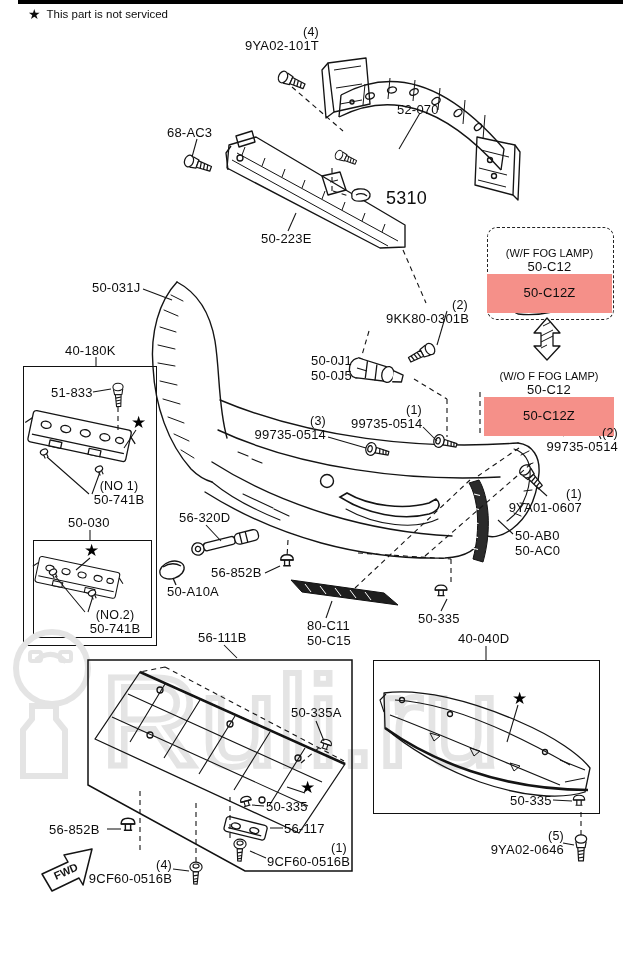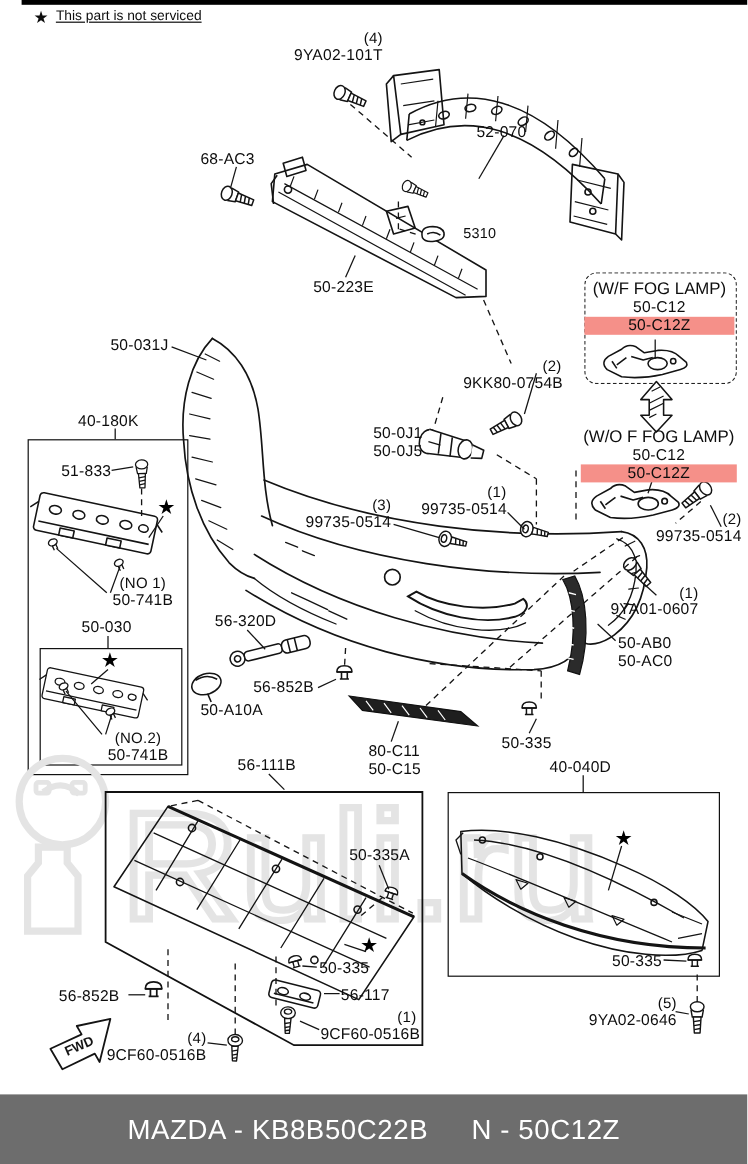--- a/index.html
+++ b/index.html
@@ -5,25 +5,25 @@
   html,body{margin:0;padding:0;background:#fff;}
   .page{position:relative;width:623px;height:970px;background:#fff;overflow:hidden;
         font-family:"Liberation Sans",sans-serif;color:#0d0d0d;}
   .topbar{position:absolute;left:18px;top:0;width:605px;height:4px;background:#000;z-index:3;}
   svg.art{position:absolute;left:0;top:0;z-index:2;pointer-events:none;}
   .lb{position:absolute;z-index:4;font-size:13px;line-height:1.14;white-space:nowrap;letter-spacing:.2px;}
   .lb span{display:block;}
   .ra{text-align:right;}
   .ca{text-align:center;}
   .q{font-size:12.5px;}
-  .cond{font-size:14px;letter-spacing:0;}
-  .hl{display:inline-block;background:var(--highlight,#f59089);padding:0 3px;}
+  .cond{font-size:11px;letter-spacing:0;margin-top:14px;}
+  .hl{display:inline-block;background:var(--highlight,#f59089);padding:12px 3px;}
   .legend{position:absolute;left:28px;top:6px;z-index:4;display:flex;align-items:center;gap:6px;}
   .legend .lstar{font-size:14px;}
-  .legend .ltext{font-size:11.5px;text-decoration:underline;}
+  .legend .ltext{font-size:11.5px;}
   .st{position:absolute;z-index:4;font-size:17px;color:#000;line-height:1;}
   .solidbox{position:absolute;z-index:1;border:1.5px solid #111;background:transparent;}
   .fogbox{position:absolute;z-index:1;border:1.6px dashed #222;border-radius:10px;}
   .footer{position:absolute;left:0;top:912px;width:623px;height:58px;z-index:5;
           background:var(--footer_bg,#6d6d6d);color:#fff;display:flex;align-items:center;
           justify-content:center;gap:36px;font-size:23px;letter-spacing:.5px;}
 </style>
 </head>
 <body>
 
@@ -317,21 +317,21 @@
   <div class="lb ra" style="left:243px;top:25px;width:76px">
     <span class="q">(4)</span>
     <span>9YA02-101T</span>
   </div>
   <div class="lb" style="left:397px;top:103px">
     <span>52-070</span>
   </div>
   <div class="lb" style="left:167px;top:126px">
     <span>68-AC3</span>
   </div>
-  <div class="lb" style="left:386px;top:188px;font-size:12px">
+  <div class="lb" style="left:386px;top:188px;font-size:18px">
     <span>5310</span>
   </div>
   <div class="lb" style="left:261px;top:232px">
     <span>50-223E</span>
   </div>
 
   <div class="lb ca" style="left:487px;top:233px;width:125px">
     <span class="cond">(W/F FOG LAMP)</span>
     <span>50-C12</span>
     <span>
@@ -353,21 +353,21 @@
   <div class="lb ra" style="left:506px;top:487px;width:76px">
     <span class="q">(1)</span>
     <span>9YA01-0607</span>
   </div>
   <div class="lb" style="left:515px;top:529px">
     <span>50-AB0</span>
     <span>50-AC0</span>
   </div>
   <div class="lb ra" style="left:386px;top:298px;width:82px">
     <span class="q">(2)</span>
-    <span>9KK80-0754B</span>
+    <span>9KK80-0301B</span>
   </div>
   <div class="lb" style="left:311px;top:354px">
     <span>50-0J1</span>
     <span>50-0J5</span>
   </div>
   <div class="lb ra" style="left:351px;top:403px;width:71px">
     <span class="q">(1)</span>
     <span>99735-0514</span>
   </div>
   <div class="lb ra" style="left:254px;top:414px;width:72px">
@@ -445,18 +445,14 @@
   <div class="lb ra" style="left:489px;top:829px;width:75px">
     <span class="q">(5)</span>
     <span>9YA02-0646</span>
   </div>
 
   <div class="st" style="left:131px;top:414px">★</div>
   <div class="st" style="left:84px;top:542px">★</div>
   <div class="st" style="left:300px;top:779px">★</div>
   <div class="st" style="left:512px;top:690px">★</div>
 
-  <div class="footer">
-    <span>MAZDA - KB8B50C22B</span>
-    <span>N - 50C12Z</span>
-  </div>
 
 </div>
 
 </body></html>

